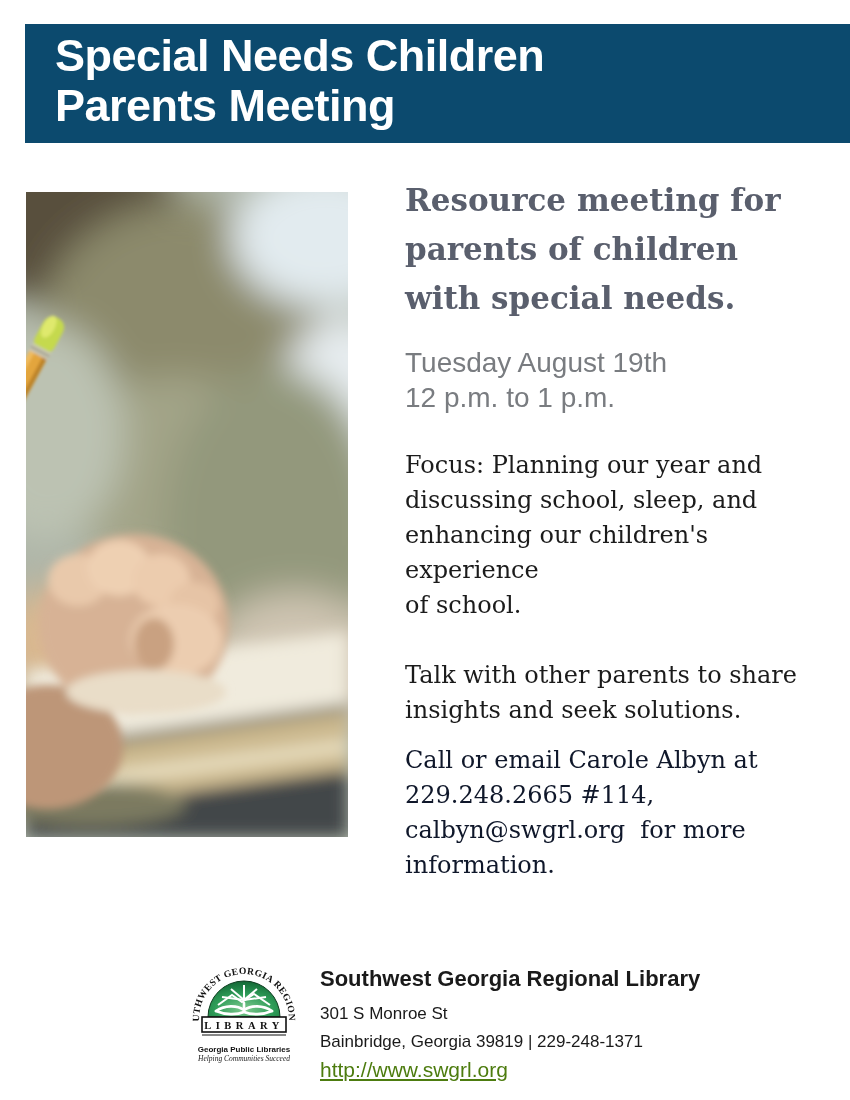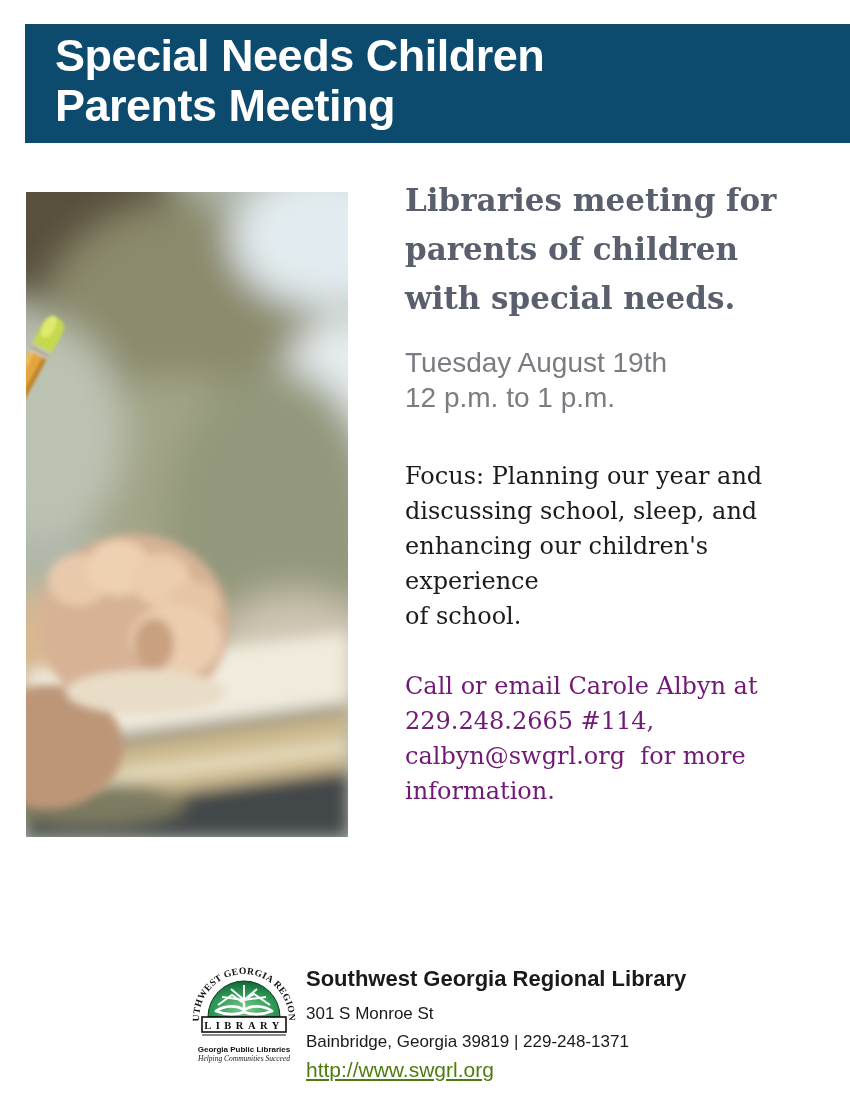--- a/index.html
+++ b/index.html
@@ -14,33 +14,33 @@
 
   
   .photo{position:absolute;left:26px;top:192px;width:322px;height:645px;overflow:hidden;background:#b3bab0;}
   .photo svg{display:block;}
 
   
   .content{position:absolute;left:405px;top:176px;width:432px;}
   .content h2{margin:0 0 22px 0;font-family:"DejaVu Serif",serif;font-weight:bold;
               font-size:31px;line-height:49px;color:#5a5f6d;white-space:pre-line;}
   .date{font-family:"Liberation Sans",sans-serif;font-size:28px;line-height:35px;
-        color:#797c80;margin:0 0 44px 0;white-space:pre-line;}
+        color:#797c80;margin:0 0 33px 0;white-space:pre-line;}
   .para{font-family:"DejaVu Serif",serif;font-size:24px;line-height:35px;color:#1b1b1b;
         margin:12px 0 35px 0;white-space:pre-line;}
   .para.talk{margin-bottom:15px;}
-  .para.contact{color:#701a75;margin-bottom:0;}
+  .para.contact{color:#0f172a;margin-bottom:0;}
 
   
   .footer-logo{position:absolute;left:188px;top:953px;width:112px;text-align:center;}
   .footer-logo .tag1{font-size:8px;font-weight:bold;color:#111;margin-top:2px;
                      font-family:"Liberation Sans",sans-serif;}
   .footer-logo .tag2{font-size:7.5px;font-style:italic;color:#222;
                      font-family:"Liberation Serif",serif;}
-  .footer-text{position:absolute;left:306px;top:966px;width:430px;
+  .footer-text{position:absolute;left:320px;top:966px;width:430px;
                font-family:"Liberation Sans",sans-serif;color:#1a1a1a;}
   .footer-text .org{font-size:22px;font-weight:bold;margin-bottom:8px;}
   .footer-text .addr{font-size:17px;line-height:28px;}
   .footer-text a{color:#4d7c0f;text-decoration:underline;font-size:21px;line-height:28px;}
 </style>
 </head>
 <body>
 
 <div class="page">
 
@@ -109,29 +109,31 @@
       </g>
 
       <g transform="rotate(28.4 24 141)" filter="url(#b2)">
         <polygon points="15,452 33,452 28,492 21,492" fill="#d9bd92"></polygon>
         <polygon points="21,486 28,486 24.5,500" fill="#6b6258"></polygon>
       </g>
     </svg>
   </div>
 
   <div class="content">
-    <h2>Libraries meeting for
+    <h2>Resource meeting for
 parents of children
 with special needs.</h2>
     <div class="date">Tuesday August 19th
 12 p.m. to 1 p.m.</div>
     <p class="para">Focus: Planning our year and
 discussing school, sleep, and
 enhancing our children's experience
 of school.</p>
+    <p class="para talk">Talk with other parents to share
+insights and seek solutions.</p>
     <p class="para contact">Call or email Carole Albyn at
 229.248.2665 #114,
 calbyn@swgrl.org &nbsp;for more
 information.</p>
   </div>
 
   <div class="footer-logo">
     <svg width="112" height="86" viewBox="0 0 112 86">
       <defs>
         <radialGradient id="gGrad" cx="50%" cy="78%" r="75%">

